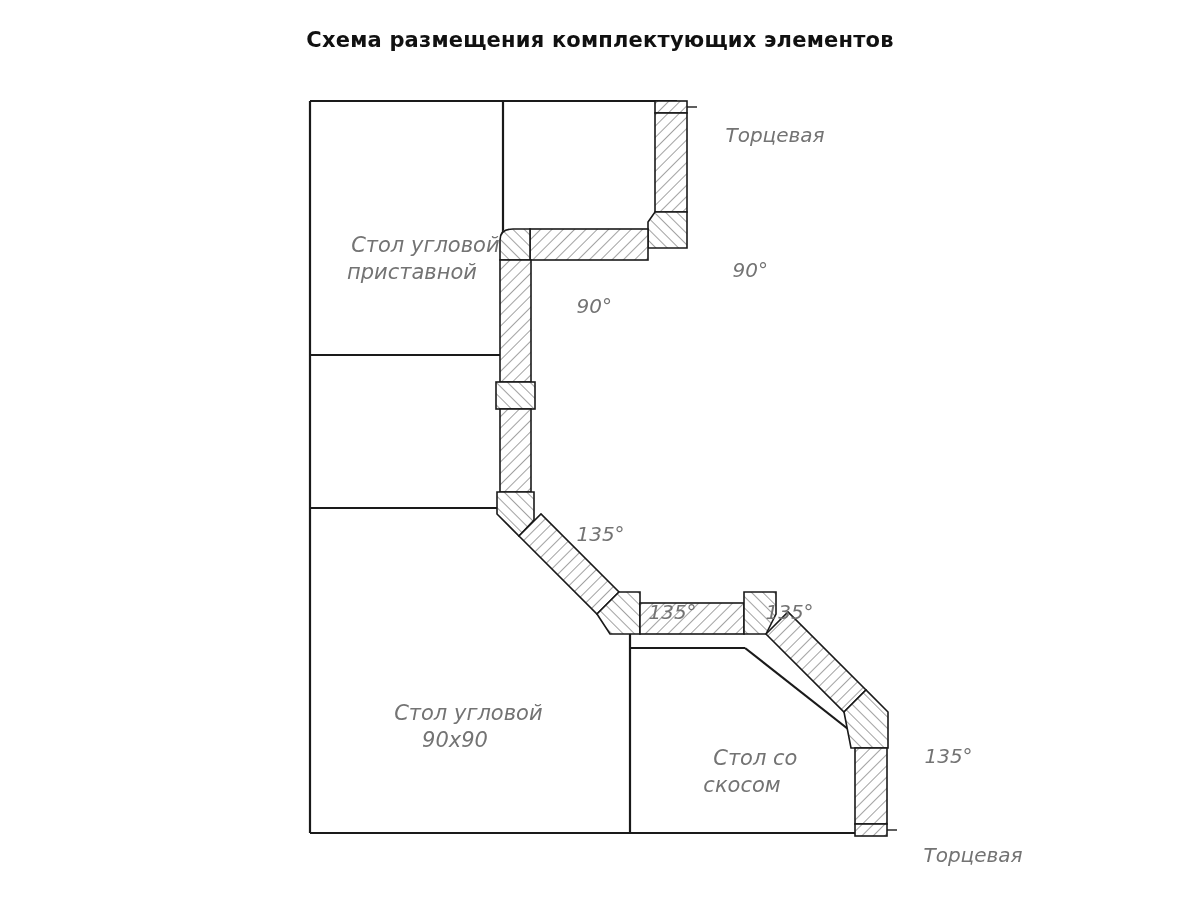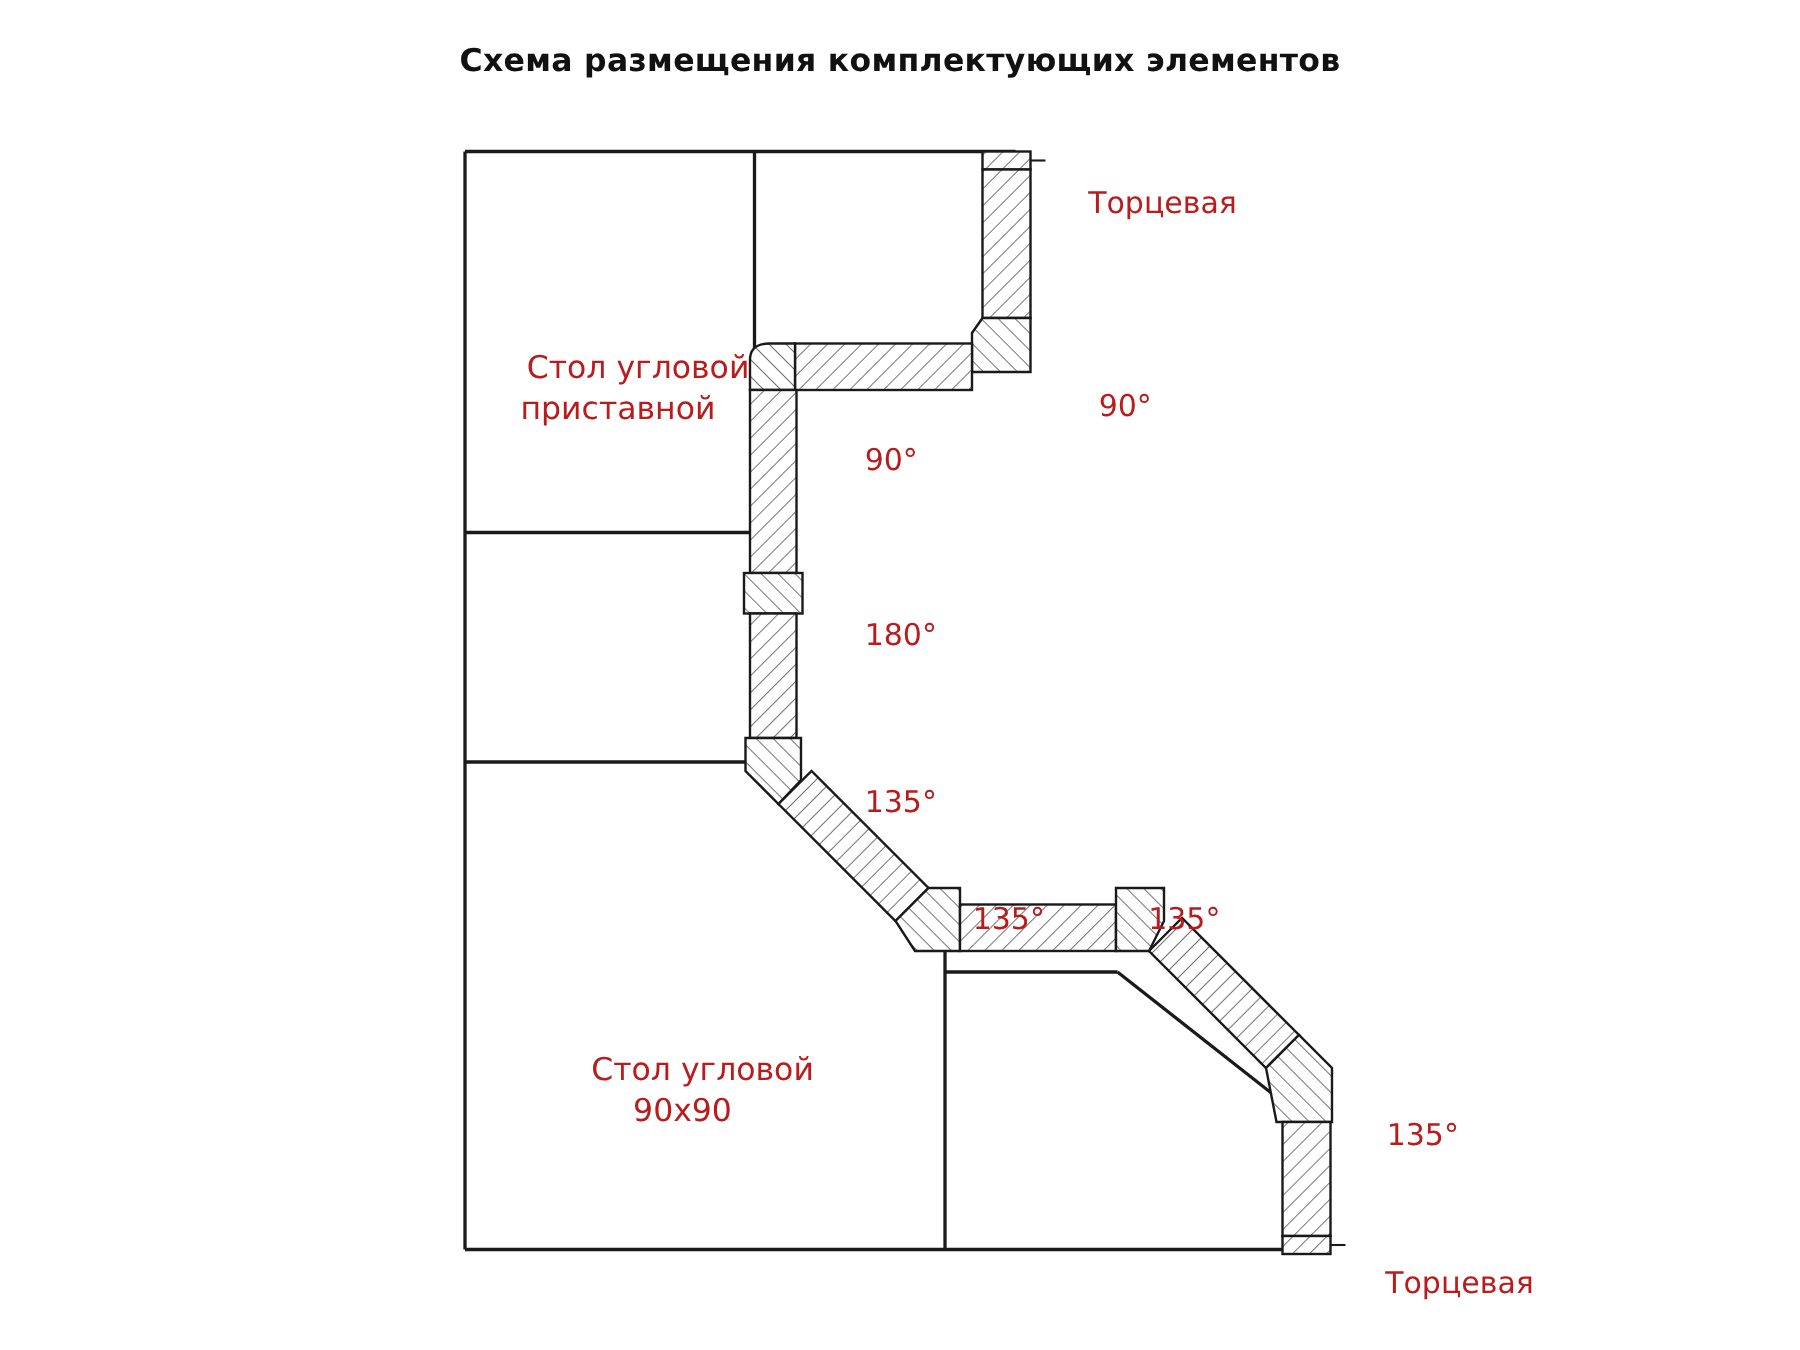--- a/index.html
+++ b/index.html
@@ -37,23 +37,24 @@
   svg.canvas {
     position: absolute;
     left: 0;
     top: 0;
     width: 1200px;
     height: 900px;
   }
   .lbl {
     position: absolute;
     font-size: 20px;
-    color: #b91c1c;
+    color: #737373;
     white-space: pre;
     line-height: 1.25;
+    font-style: italic;
   }
   .lbl.center {
     text-align: center;
     transform: translateX(-50%);
   }
   .lbl.block {
     transform: translateX(-50%);
     font-size: 21px;
   }
 </style>
@@ -134,32 +135,32 @@
   </svg>
 
   <div class="lbl block center" style="left:412px; top:206px;">
     <span>Стол угловой<br>приставной</span>
   </div>
 
   <div class="lbl block center" style="left:455px; top:674px;">
     <span>Стол угловой<br>90х90</span>
   </div>
 
+  <div class="lbl block center" style="left:742px; top:719px;">
+    <span>Стол со<br>скосом</span>
+  </div>
 
   <div class="lbl" style="left:700px; top:98px;">
     <span>Торцевая</span>
   </div>
   <div class="lbl" style="left:707px; top:233px;">
     <span>90°</span>
   </div>
   <div class="lbl" style="left:551px; top:269px;">
     <span>90°</span>
-  </div>
-  <div class="lbl" style="left:551px; top:386px;">
-    <span>180°</span>
   </div>
   <div class="lbl" style="left:551px; top:497px;">
     <span>135°</span>
   </div>
   <div class="lbl" style="left:623px; top:575px;">
     <span>135°</span>
   </div>
   <div class="lbl" style="left:740px; top:575px;">
     <span>135°</span>
   </div>

